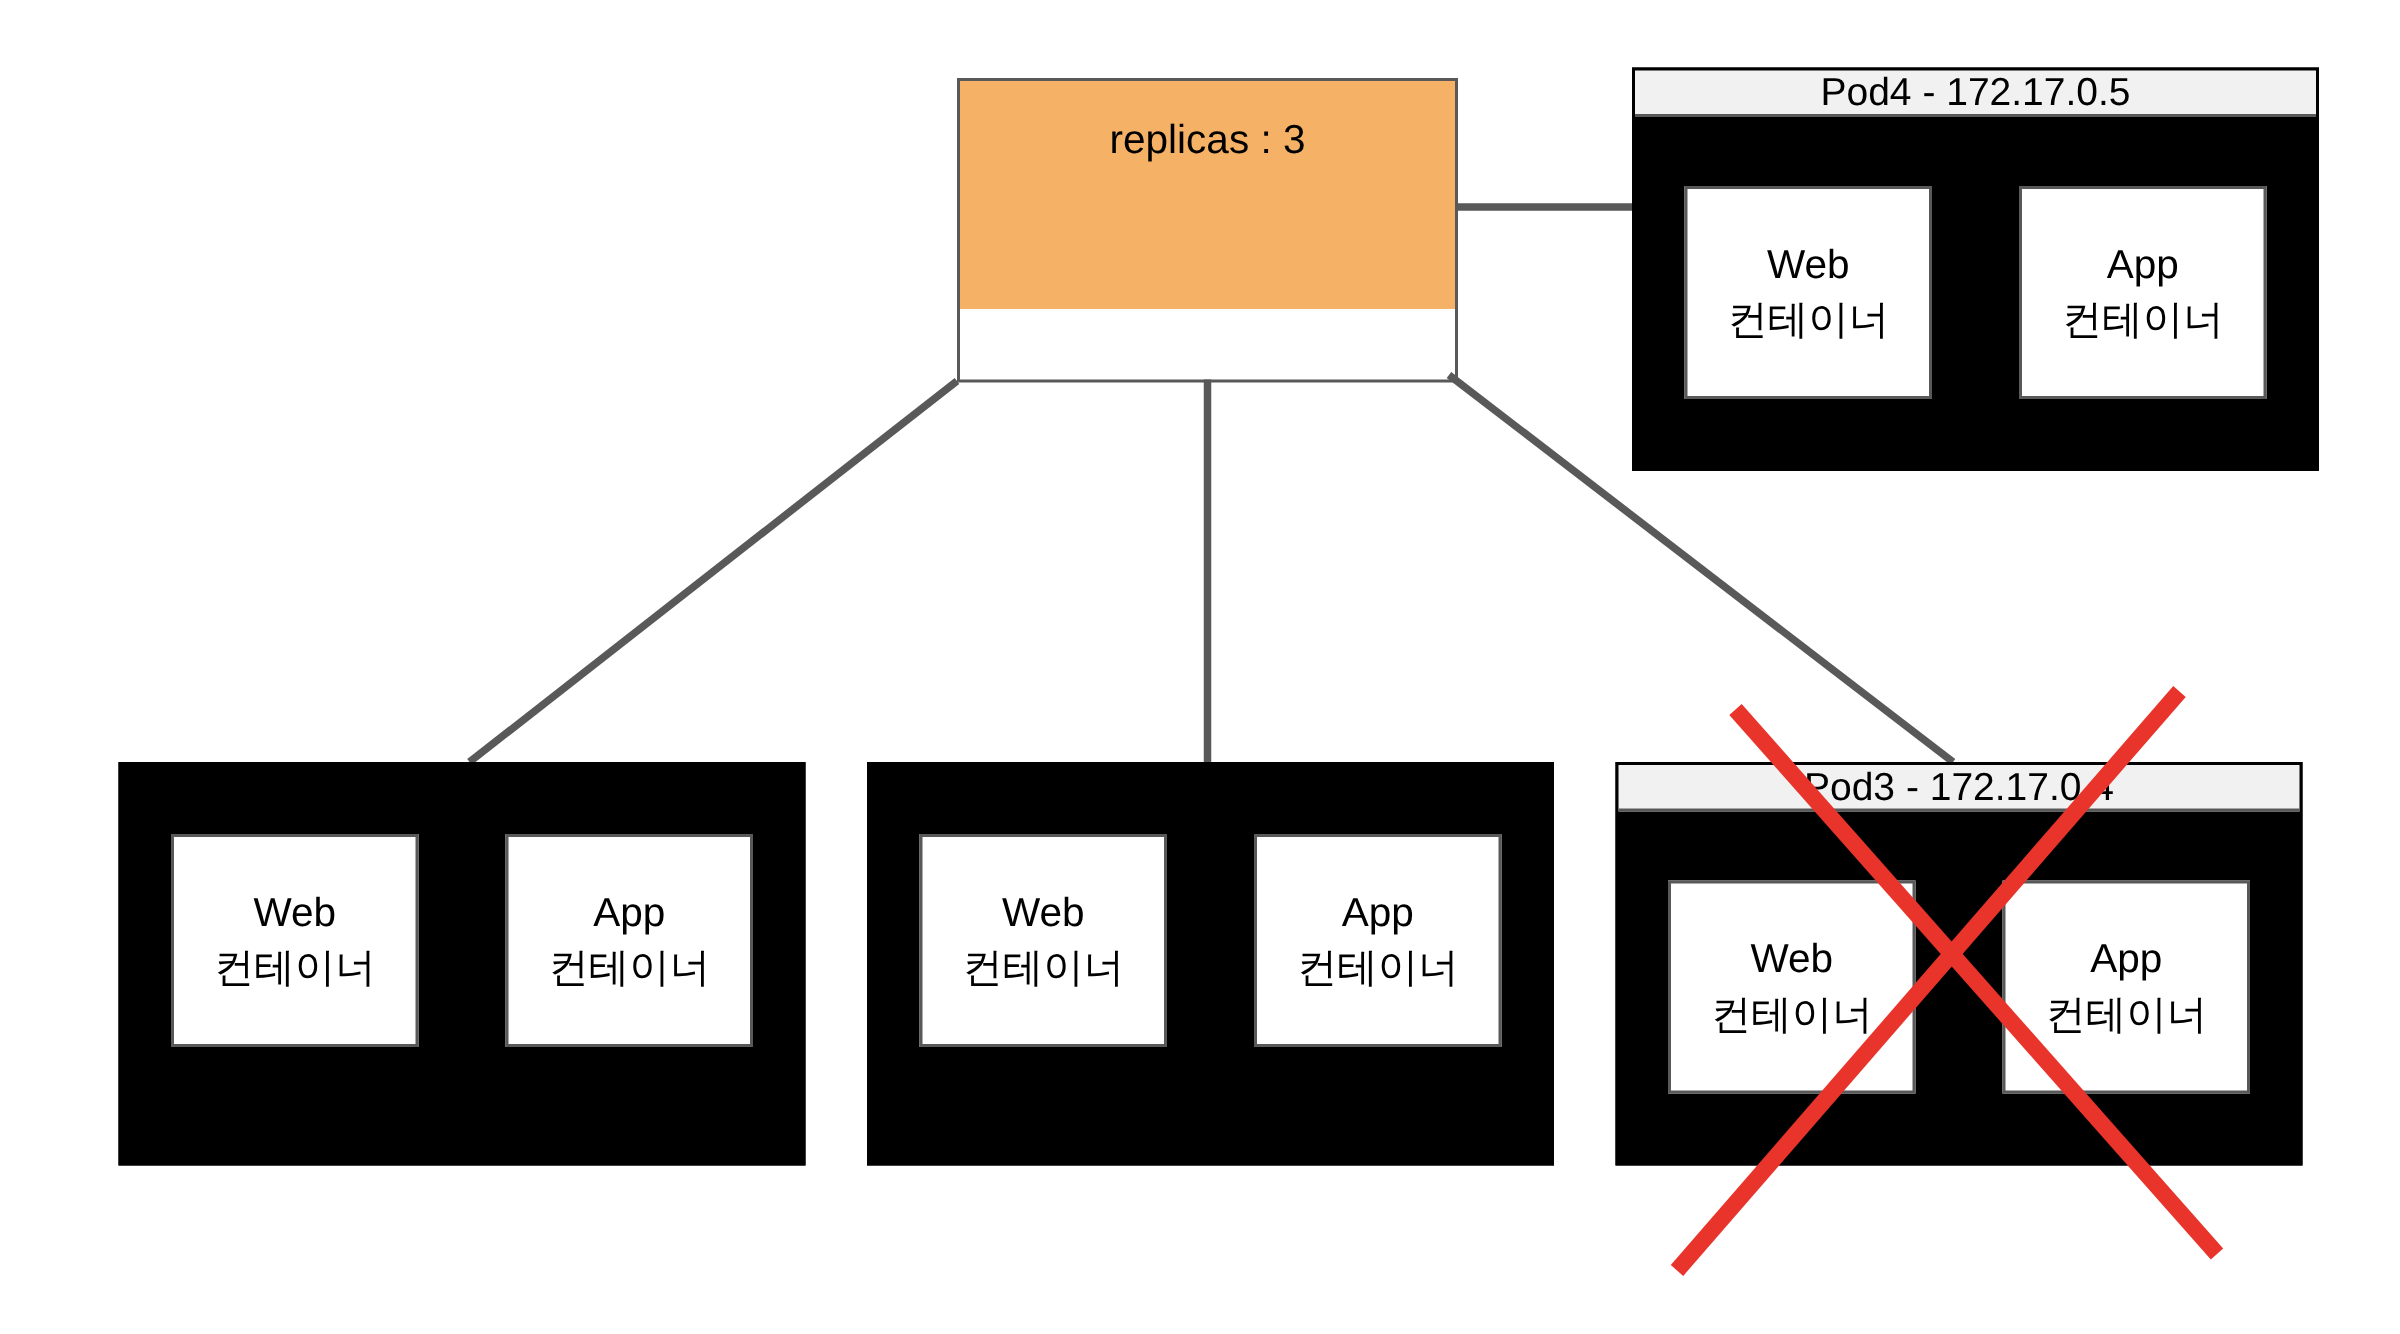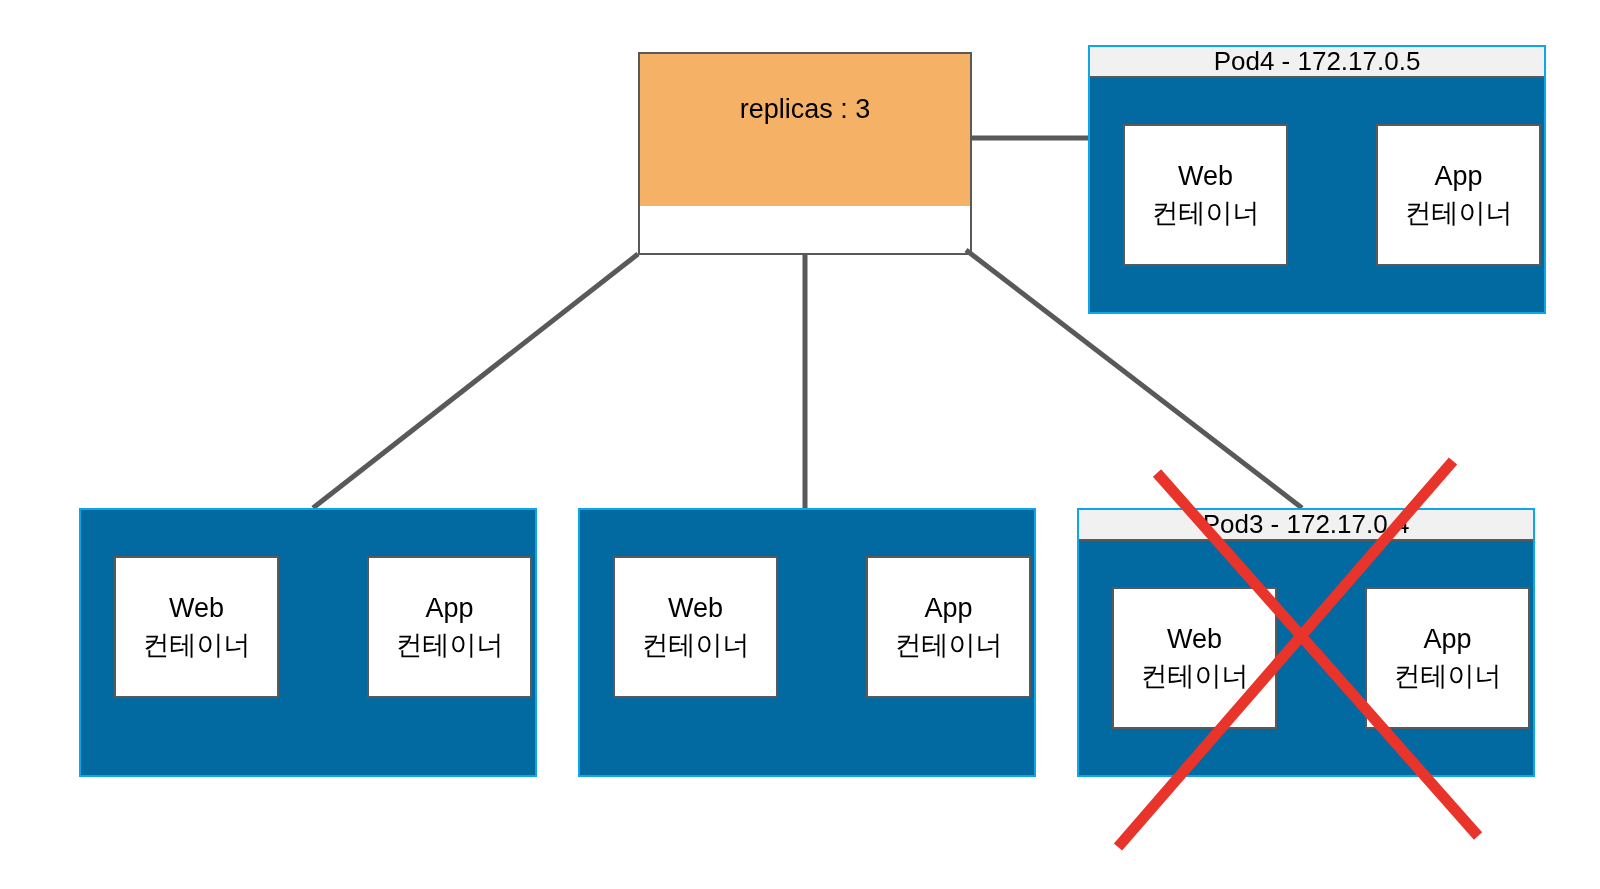--- a/index.html
+++ b/index.html
@@ -21,45 +21,44 @@
     position: absolute; left: 638px; top: 52px; width: 330px; height: 199px;
     border: 2px solid #595959; z-index: 2;
   }
   .rs-header {
     height: 45px; background: #efa033; border-bottom: 2px solid #595959;
     display: flex; align-items: center; justify-content: center;
     font-size: 27px;
   }
   .rs-body {
     height: 152px; background: #f5b266;
-    text-align: center; padding-top: 40px; box-sizing: border-box;
+    text-align: center; padding-top: 24px; box-sizing: border-box;
     font-size: 27px;
   }
 
   
   .pod {
     position: absolute; width: 454px; height: 265px;
-    border: 2px solid #0ea5e9; z-index: 2; background: #0369a1;
+    border: 2px solid #000000; z-index: 2; background: #000000;
   }
   .pod-header {
     height: 29px; background: #f1f1f1; border-bottom: 2px solid #595959;
     display: flex; align-items: center; justify-content: center;
     font-size: 26px;
   }
   .pod-body {
     height: 234px;
     display: flex; align-items: center; justify-content: center; gap: 58px;
   }
   .container-box {
     width: 161px; height: 138px;
     background: #ffffff; border: 2px solid #595959;
     display: flex; align-items: center; justify-content: center;
     text-align: center; font-size: 27px; line-height: 37px;
     white-space: pre-line;
-    margin-left: 30px;
   }
 
   #pod1 { left: 79px;   top: 508px; }
   #pod2 { left: 578px;  top: 508px; }
   #pod3 { left: 1077px; top: 508px; }
   #pod4 { left: 1088px; top: 45px;  }
 </style>
 </head>
 <body>
 

